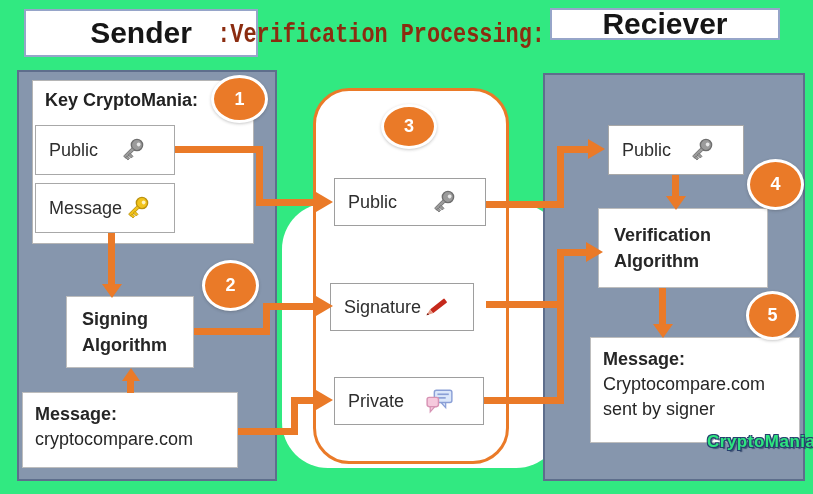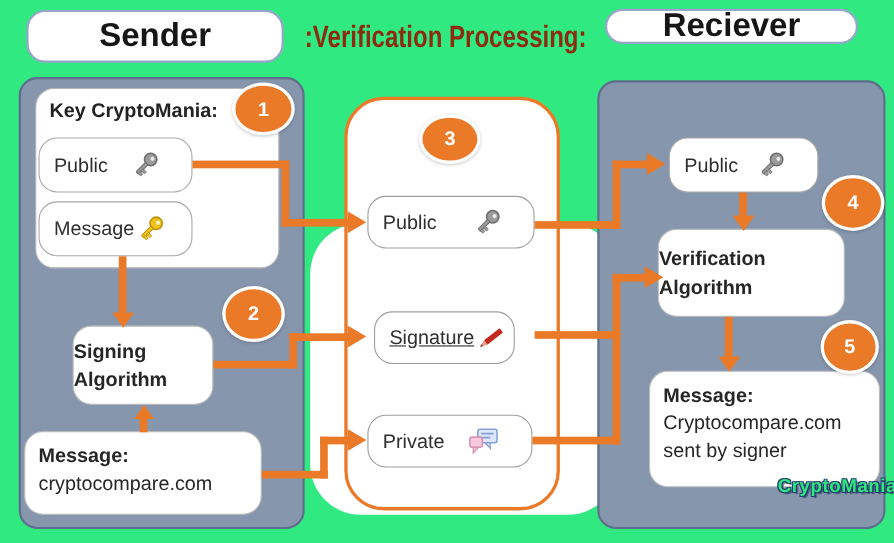--- a/index.html
+++ b/index.html
@@ -8,21 +8,21 @@
     --panel-border:#5E6E8C;
     --orange:#EA7A28;
     --maroon:#8B2C10;
     --ink:#2e2e2e;
     --box-border:#a8a8a8;
   }
   html,body{margin:0;padding:0;background:#222;}
   body{font-family:"Liberation Sans","DejaVu Sans",sans-serif;}
   #stage{position:relative;width:813px;height:494px;background:var(--green);overflow:hidden;}
 
-  .abs{position:absolute;border-radius:17px;}
+  .abs{position:absolute;}
 
   
   .hdr-box{background:#fff;border:2px solid #96A5C9;display:flex;align-items:center;justify-content:center;
            font-weight:bold;font-size:30px;color:#161616;box-sizing:border-box;}
   .main-title{display:flex;align-items:center;justify-content:center;color:var(--maroon);
               font-weight:bold;font-size:28px;white-space:nowrap;}
   .main-title span{display:inline-block;transform:scaleX(0.78);}
 
   
   .panel{background:var(--panel);border:2px solid var(--panel-border);box-sizing:border-box;z-index:2;}
@@ -31,21 +31,21 @@
 
   
   .wbox{background:#fff;border:1.5px solid var(--box-border);box-sizing:border-box;z-index:4;
         display:flex;align-items:center;justify-content:space-between;padding:0 27px 0 13px;
         font-size:18px;color:var(--ink);}
   .wbox .lbl{white-space:nowrap;}
   .plain{border:1.5px solid #b5b5b5;background:#fff;z-index:3;}
   .bold{font-weight:bold;}
 
   .algo-box{background:#fff;border:1.5px solid #bdbdbd;box-sizing:border-box;z-index:4;
-            display:flex;align-items:center;
+            display:flex;align-items:center;padding-left:15px;
             font-weight:bold;font-size:18px;line-height:1.45;color:#262626;}
   .msg-box{background:#fff;border:1.5px solid #bdbdbd;box-sizing:border-box;z-index:4;
            padding:9px 12px;font-size:18px;line-height:1.4;color:#262626;}
 
   
   .badge{border-radius:50%;background:var(--orange);border:3px solid #ffffff;box-sizing:border-box;
          display:flex;align-items:center;justify-content:center;color:#fff;font-weight:bold;
          font-size:18px;z-index:6;box-shadow:0 1px 3px rgba(40,40,40,.25);}
 
   
@@ -61,21 +61,21 @@
              text-shadow:-1px -1px 0 #27406e, 1px -1px 0 #27406e, -1px 1px 0 #27406e, 1px 1px 0 #27406e, 2px 2px 1px rgba(20,40,80,.6);}
 </style>
 </head>
 <body>
 
 <div id="stage">
 
   <div class="abs hdr-box" style="left:24px;top:9px;width:234px;height:48px;">
     <span>Sender</span>
   </div>
-  <div class="abs main-title" style="left:268px;top:14px;width:274px;height:40px;">
+  <div class="abs main-title" style="left:244px;top:14px;width:274px;height:40px;font-family:Liberation Mono, monospace;">
     <span>:Verification Processing:</span>
   </div>
   <div class="abs hdr-box" style="left:550px;top:8px;width:230px;height:32px;">
     <span>Reciever</span>
   </div>
 
   <div class="abs outer-white" style="left:282px;top:203px;width:280px;height:265px;"></div>
   <div class="abs panel" style="left:17px;top:70px;width:260px;height:411px;"></div>
   <div class="abs panel" style="left:543px;top:73px;width:262px;height:408px;"></div>
   <div class="abs mid-panel" style="left:313px;top:88px;width:196px;height:376px;"></div>
@@ -141,21 +141,21 @@
           <circle cx="16" cy="8.5" r="6" fill="#9b9b9b" stroke="#6e6e6e" stroke-width="1.5"></circle>
           <circle cx="16.8" cy="6.8" r="2" fill="#e9e9e9"></circle>
           <rect x="14.3" y="14" width="3.4" height="13" rx="1" fill="#9b9b9b" stroke="#6e6e6e" stroke-width="1"></rect>
           <rect x="17" y="20" width="4.5" height="2.6" fill="#9b9b9b" stroke="#6e6e6e" stroke-width="0.8"></rect>
           <rect x="17" y="24" width="3.5" height="2.6" fill="#9b9b9b" stroke="#6e6e6e" stroke-width="0.8"></rect>
         </g>
       </svg>
     </span>
   </div>
 
-  <div class="abs wbox" style="left:340px;top:283px;width:128px;height:48px;border-color:#9e9e9e;text-decoration:underline;">
+  <div class="abs wbox" style="left:330px;top:283px;width:144px;height:48px;border-color:#9e9e9e;">
     <span class="lbl">Signature</span>
     <span class="icon">
       <svg viewBox="0 0 32 32" width="32" height="32">
         <g transform="rotate(-38 16 16)">
           <rect x="9" y="13.6" width="18" height="5" rx="0.8" fill="#c5291c"></rect>
           <polygon points="9,13.6 2.6,16.1 9,18.6" fill="#e89a84"></polygon>
           <polygon points="5,14.9 2.6,16.1 5,17.3" fill="#7a1a10"></polygon>
         </g>
       </svg>
     </span>

